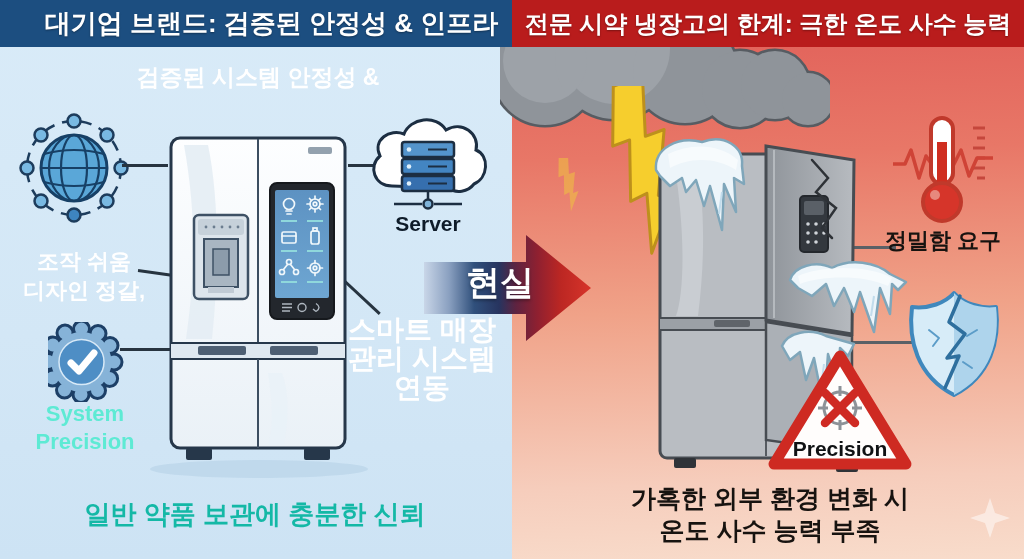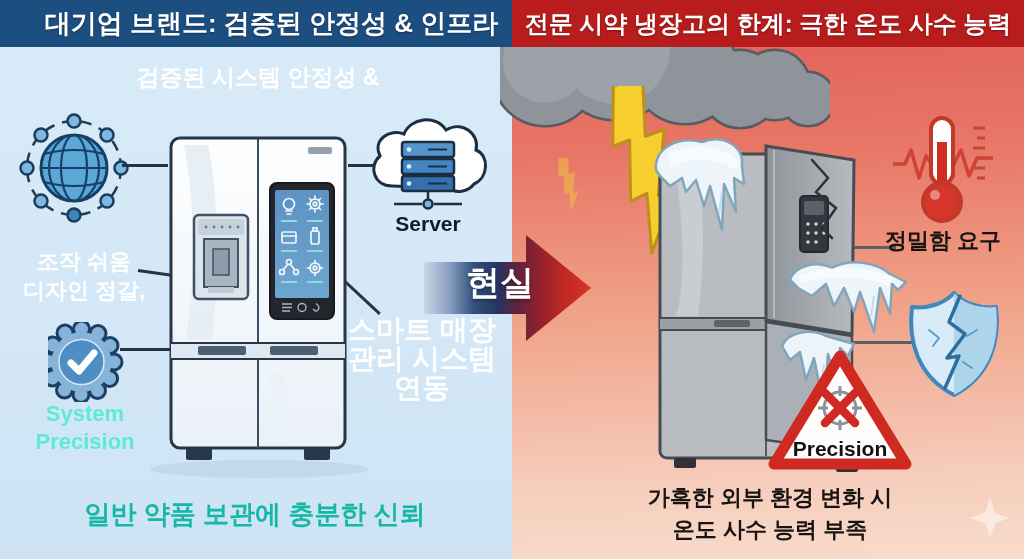--- a/index.html
+++ b/index.html
@@ -313,21 +313,21 @@
     <g stroke="#8d9298" stroke-width="3" fill="none">
       <circle cx="76" cy="60" r="16"></circle>
       <path d="M76,38 v10 M76,72 v10 M54,60 h10 M88,60 h10"></path>
     </g>
     <g stroke="#cf2a23" stroke-width="8.5" stroke-linecap="round">
       <path d="M61,45 L91,75 M91,45 L61,75"></path>
     </g>
     <text x="76" y="108" text-anchor="middle" font-size="21" font-weight="bold" fill="#101214">Precision</text>
   </svg>
 
-  <div class="cap ink" style="left:586px;top:482px;width:368px;font-size:22px;line-height:32px;">
+  <div class="cap ink" style="left:586px;top:482px;width:368px;font-size:25px;line-height:32px;">
     <div>가혹한 외부 환경 변화 시</div>
     <div>온도 사수 능력 부족</div>
   </div>
 
   <svg class="abs" style="left:968px;top:496px;opacity:.5;" width="44" height="44" viewBox="0 0 44 44">
     <path d="M22,2 L27,17 L42,22 L27,27 L22,42 L17,27 L2,22 L17,17 Z" fill="#ffffff"></path>
   </svg>
 
   <svg class="abs" style="left:424px;top:232px;" width="172" height="112" viewBox="0 0 172 112">
     <defs>

